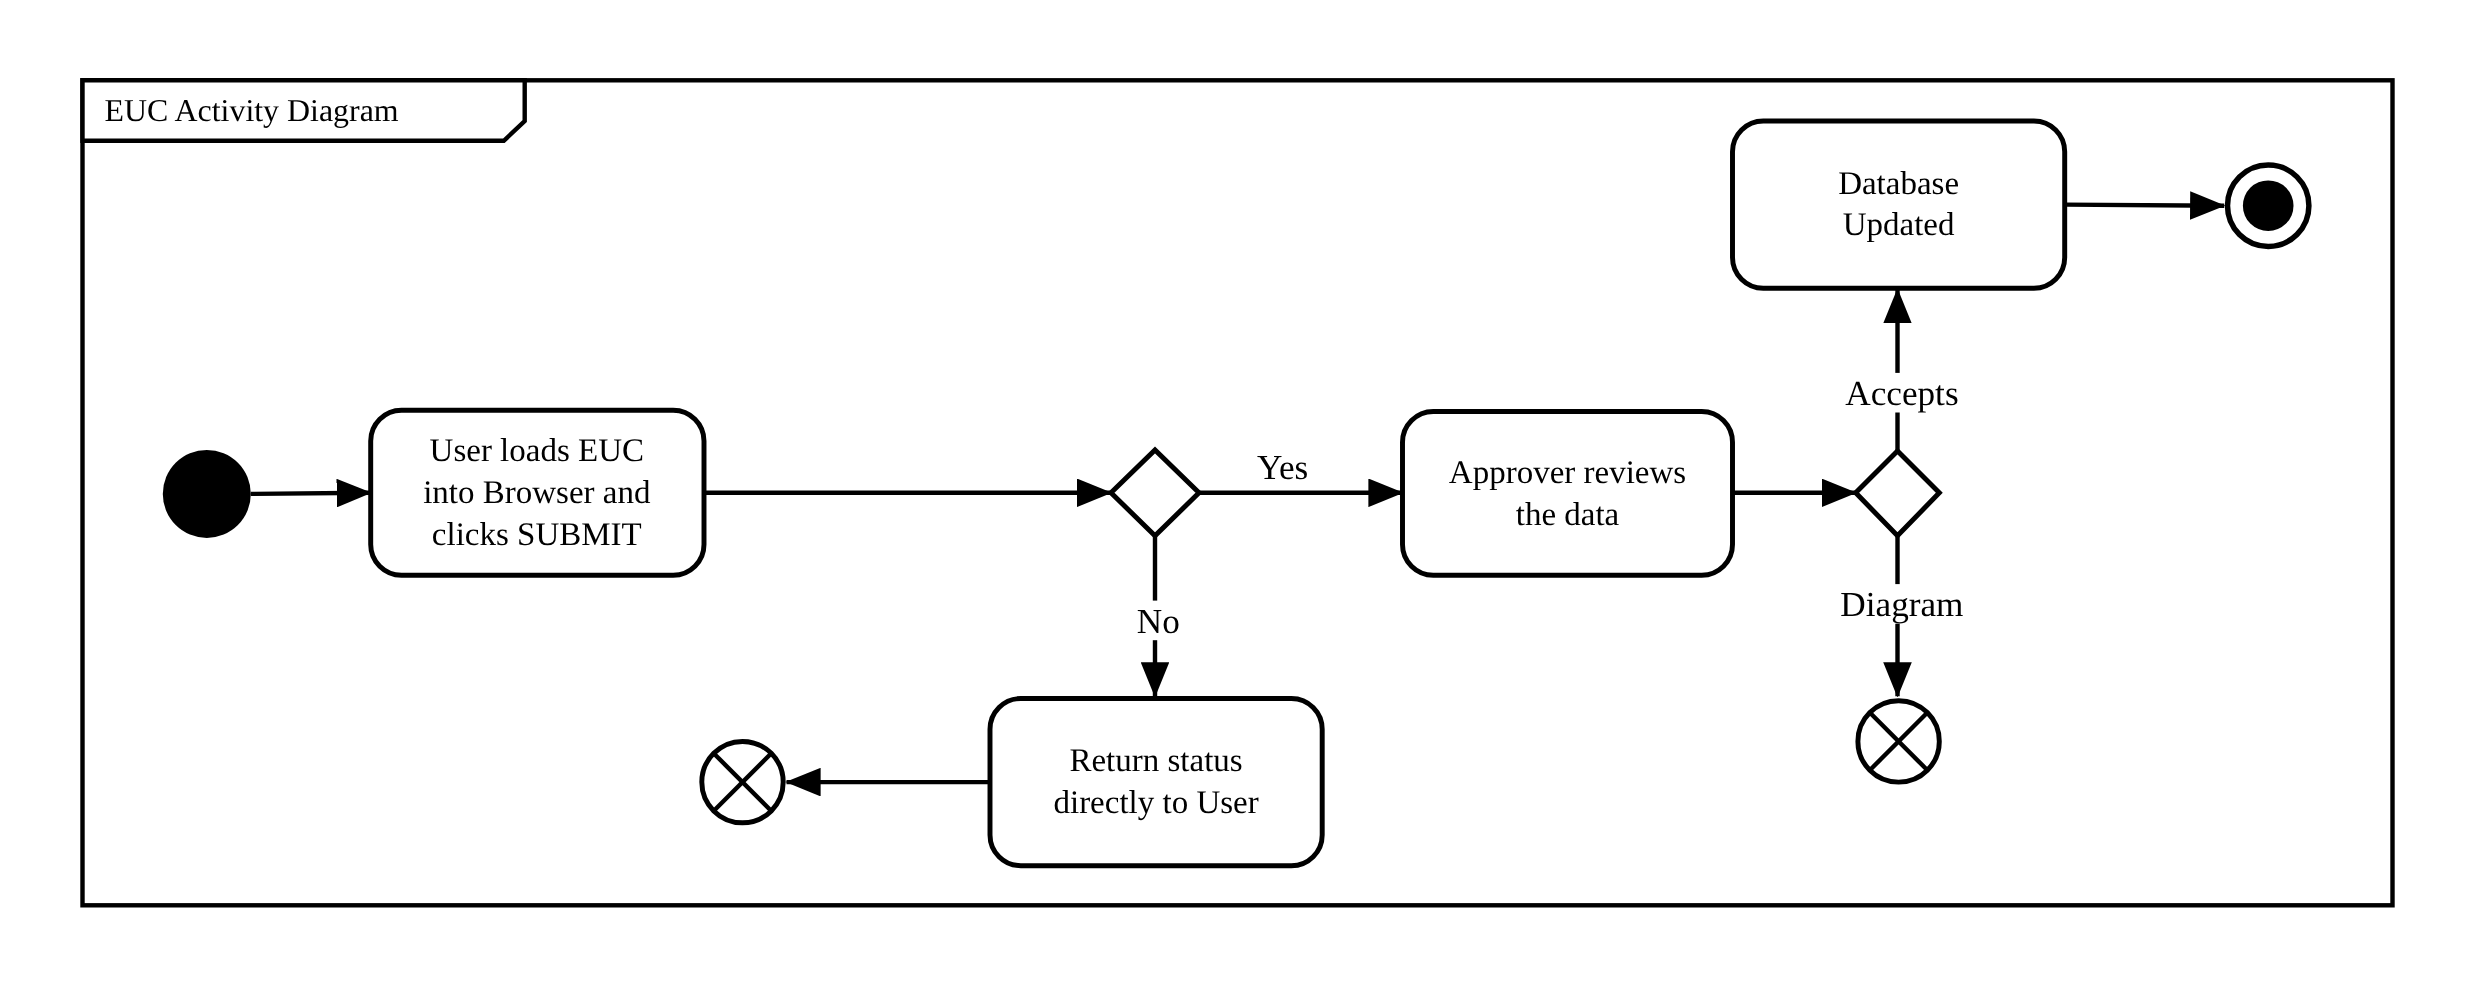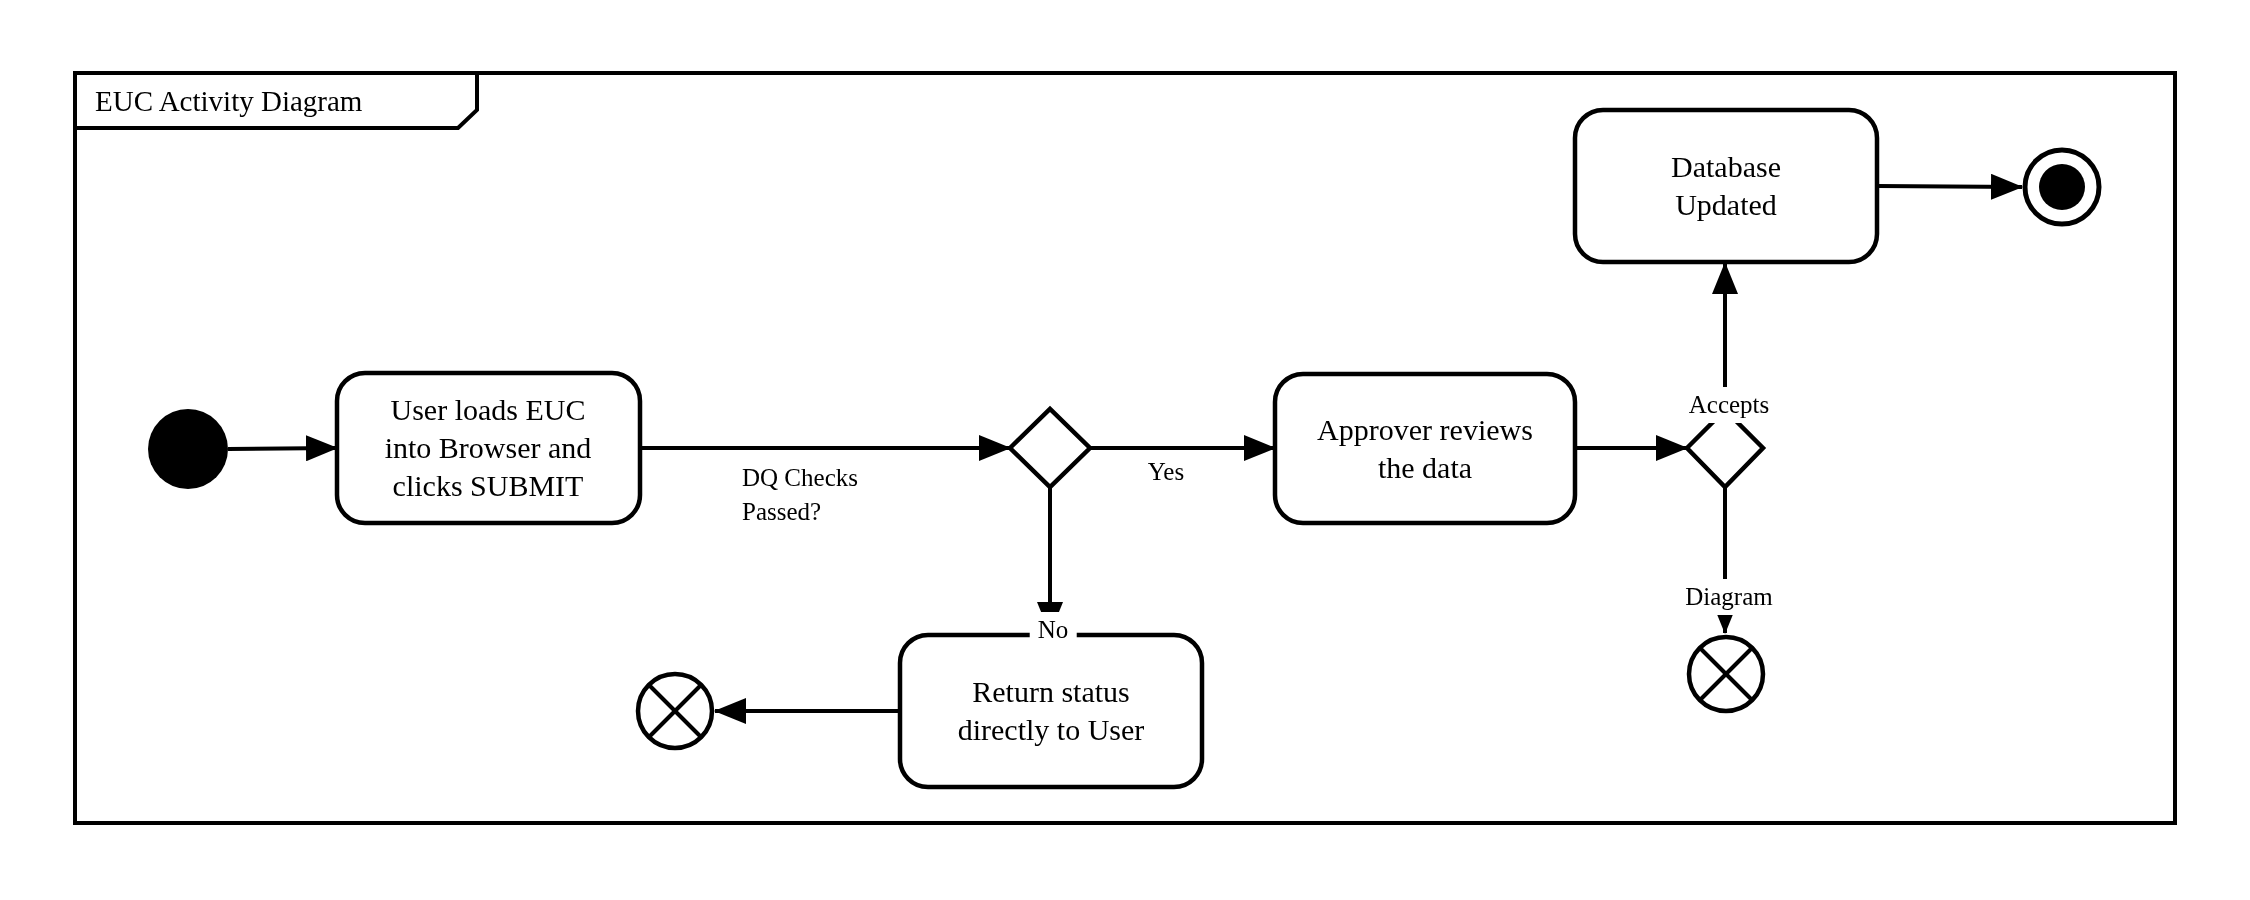--- a/index.html
+++ b/index.html
@@ -11,22 +11,22 @@
   #diagram-svg{position:absolute;left:0;top:0;z-index:1;}
   .stroked{stroke:var(--stroke,#000);fill:var(--fill,#fff);}
   .filled{fill:var(--stroke,#000);stroke:none;}
   .edge{stroke:var(--stroke,#000);fill:none;stroke-width:4px;}
   .lbl{
     position:absolute;transform:translate(-50%,-50%);z-index:2;
     text-align:center;white-space:pre-line;font-size:30px;line-height:38px;
   }
   .elbl{
     position:absolute;transform:translate(-50%,-50%);z-index:2;
-    white-space:pre-line;font-size:25px;line-height:34px;
-    background:var(--fill,#fff);padding:1px 8px;margin-top:48px;
+    text-align:center;white-space:pre-line;font-size:32px;line-height:34px;
+    background:var(--fill,#fff);padding:1px 8px;
   }
   .frame-title{
     position:absolute;left:95px;top:74px;height:54px;z-index:2;
     display:flex;align-items:center;font-size:29px;
   }
 </style>
 </head>
 <body>
 
 <div id="canvas">
@@ -100,24 +100,22 @@
   <div class="lbl" style="left:488px;top:448px;">User loads EUC
 into Browser and
 clicks SUBMIT</div>
 
   <div class="lbl" style="left:1726px;top:186px;">Database
 Updated</div>
 
   <div class="lbl" style="left:1051px;top:711px;">Return status
 directly to User</div>
 
-  <div class="elbl" style="left:800px;top:447px;">DQ Checks
-Passed?</div>
 
   <div class="elbl" style="left:1166px;top:424px;">Yes</div>
 
-  <div class="elbl" style="left:1053px;top:582px;">No</div>
+  <div class="elbl" style="left:1053px;top:564px;">No</div>
 
   <div class="elbl" style="left:1729px;top:357px;">Accepts</div>
 
   <div class="elbl" style="left:1729px;top:549px;">Diagram</div>
 
 </div>
 
 </body></html>

